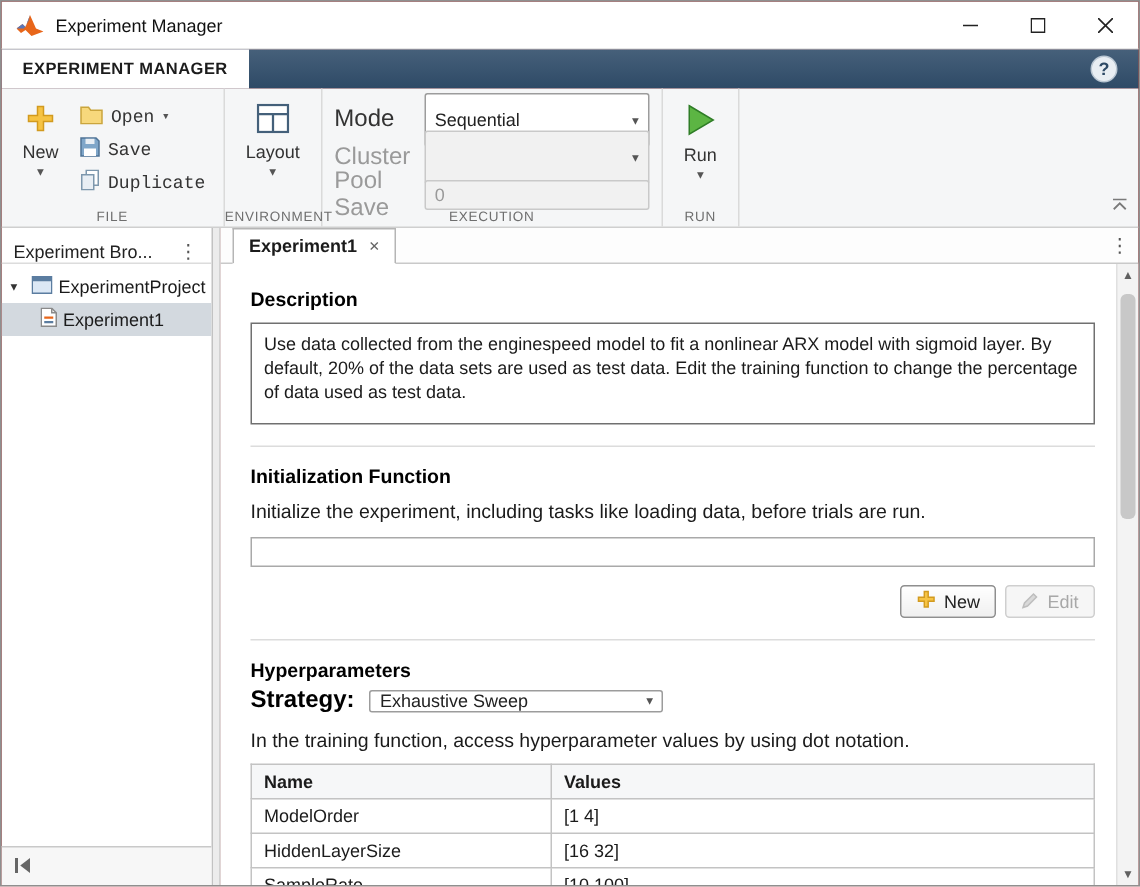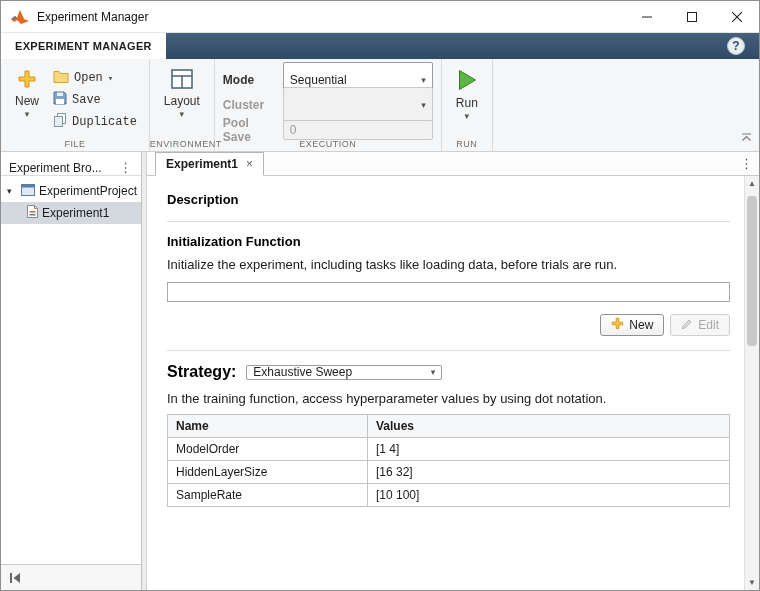--- a/index.html
+++ b/index.html
@@ -22,21 +22,21 @@
   
   .ribbon { height:93px; flex:0 0 93px; background:#f5f6f7; border-bottom:1px solid #cfcfcf; display:flex; position:relative; }
   .rsection { position:relative; border-right:1px solid #dadada; padding:8px 8px 16px 8px; display:flex; }
   .rsection-label { position:absolute; bottom:2px; left:0; right:0; text-align:center; font-size:9px; color:#6e6e6e; letter-spacing:0.5px; }
   .bigbtn { display:flex; flex-direction:column; align-items:center; justify-content:flex-start; gap:2px; padding:2px 6px; font-size:12px; color:#333; }
   .bigbtn .chev { font-size:9px; color:#555; line-height:8px; }
   .smallrow { display:flex; align-items:center; gap:5px; font-size:12px; color:#333; height:22px; padding:0 4px;font-family:Liberation Mono, monospace; }
   .smallrow .chev { font-size:9px; color:#555; }
   .file-right { display:flex; flex-direction:column; justify-content:flex-start; margin-left:4px; }
   .exec-grid { display:grid; grid-template-columns:52px 150px; grid-auto-rows:21px; column-gap:8px; row-gap:4px; align-items:center; margin-top:2px; }
-  .exec-label { font-size:12px; color:#333;font-weight:bold; }
+  .exec-label { font-size:16px; color:#333; }
   .exec-label.disabled { color:#9a9a9a; }
   .selectbox { height:36px; background:#fff; border:1px solid #9c9c9c; border-radius:2px; font-size:12px; color:#222; display:flex; align-items:center; justify-content:space-between; padding:0 6px; }
   .selectbox .chev { font-size:9px; color:#555; }
   .selectbox.disabled { background:#f1f1f1; border-color:#c9c9c9; color:#aaa; }
   .textfield { height:20px; background:#f1f1f1; border:1px solid #c9c9c9; border-radius:2px; font-size:12px; color:#9a9a9a; display:flex; align-items:center; padding:0 6px; }
   .collapse-ribbon { position:absolute; right:7px; bottom:5px; color:#7a7a7a; }
 
   
   .main { flex:1; display:flex; min-height:0; }
   .left-panel { width:141px; flex:0 0 141px; background:#fff; display:flex; flex-direction:column; border-right:1px solid #c2c2c2; }
@@ -274,20 +274,21 @@
           <span>Experiment1</span>
           <span class="doc-tab-close">×</span>
         </div>
         <span class="doc-tab-menu">⋮</span>
       </div>
 
       <div class="doc-wrap">
         <div class="doc-content">
 
           <h3 class="sec-heading">Description</h3>
+          <div class="desc-box">Use data collected from the enginespeed model to fit a nonlinear ARX model with sigmoid layer. By default, 20% of the data sets are used as test data. Edit the training function to change the percentage of data used as test data.</div>
 
           <div class="divider"></div>
 
           <h3 class="sec-heading">Initialization Function</h3>
           <div class="hint">Initialize the experiment, including tasks like loading data, before trials are run.</div>
           <input class="init-input" type="text" style="">
           <div class="btn-row">
             <button class="btn">
               <span>
                 <svg width="13" height="13" viewBox="0 0 20 20">
@@ -301,20 +302,21 @@
                 <svg width="12" height="12" viewBox="0 0 12 12">
                     <path d="M1 11l1-3 6-6 2 2-6 6z" fill="#d9d9d9" stroke="#bdbdbd"></path>
                   </svg>
               </span>
               <span>Edit</span>
             </button>
           </div>
 
           <div class="divider"></div>
 
+          <h3 class="sec-heading" style="margin-bottom:4px;">Hyperparameters</h3>
           <div class="strategy-row">
             <span class="strategy-label">Strategy:</span>
             <div class="selectbox strategy-select">
               <span>Exhaustive Sweep</span>
               <span class="chev">▾</span>
             </div>
           </div>
           <div class="hint">In the training function, access hyperparameter values by using dot notation.</div>
 
           <table class="hyper">

